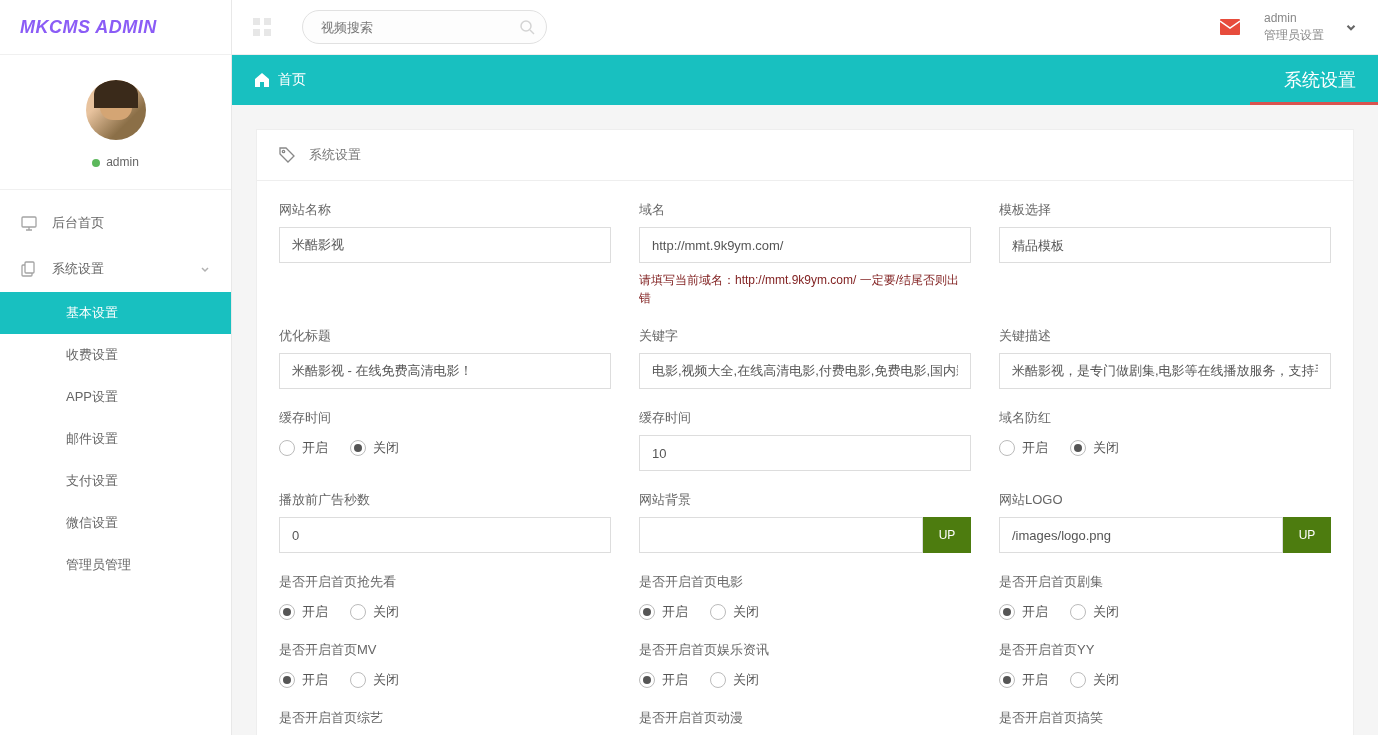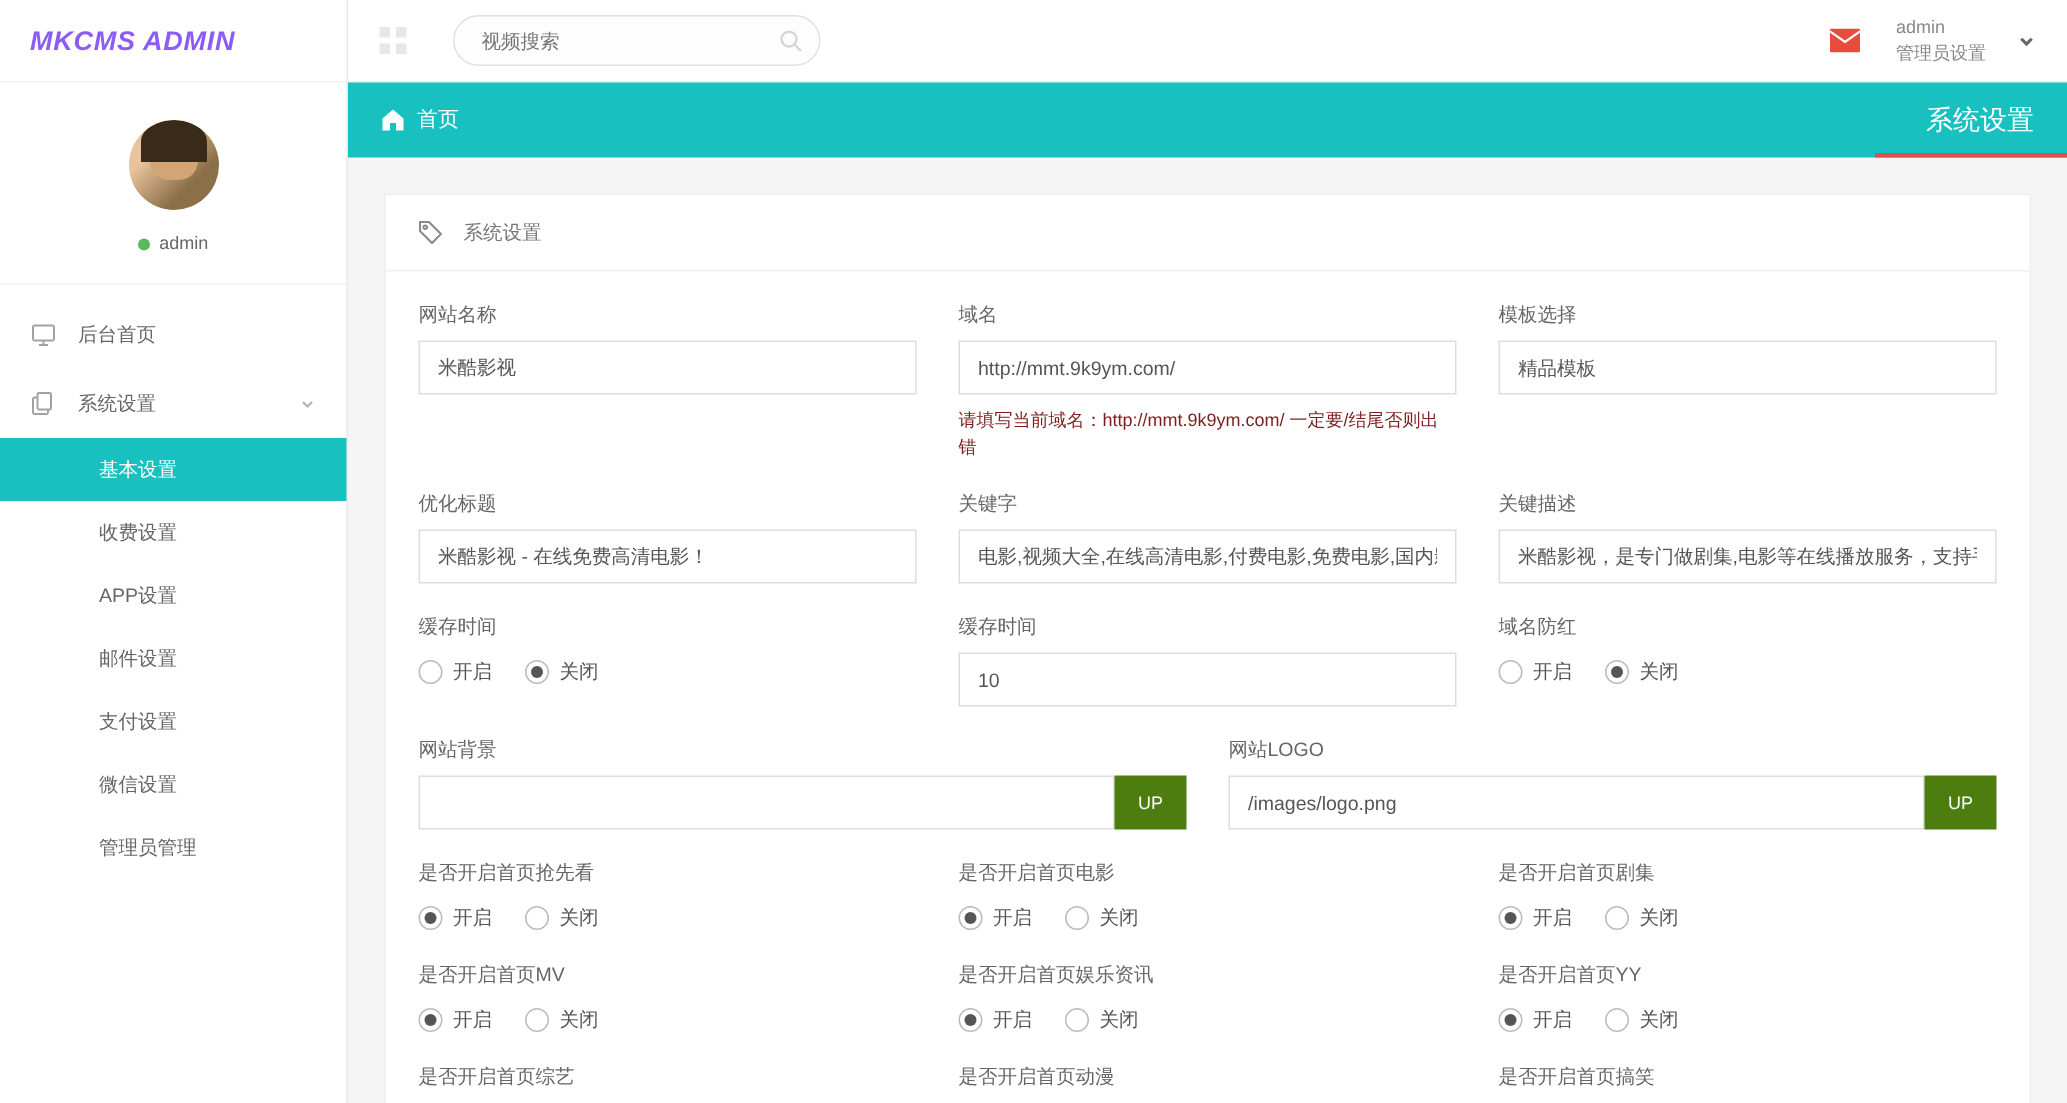--- a/index.html
+++ b/index.html
@@ -238,20 +238,24 @@
                 <label class="radio">
                     <span class="rdot checked"></span>
                     <span>关闭</span>
                   </label>
               </div>
             </div>
           </div>
 
           <div class="row">
             <div class="col">
+              <label class="lbl">播放前广告秒数</label>
+              <input class="ctrl" value="0" style="">
+            </div>
+            <div class="col">
               <label class="lbl">网站背景</label>
               <div class="input-group">
                 <input class="ctrl" style="">
                 <button class="up-btn">UP</button>
               </div>
             </div>
             <div class="col">
               <label class="lbl">网站LOGO</label>
               <div class="input-group">
                 <input class="ctrl" value="/images/logo.png" style="">

